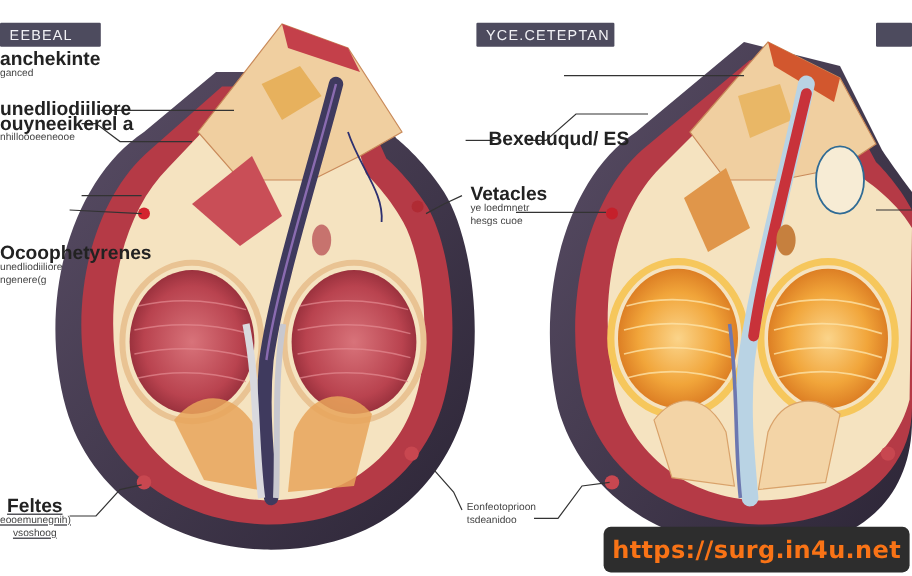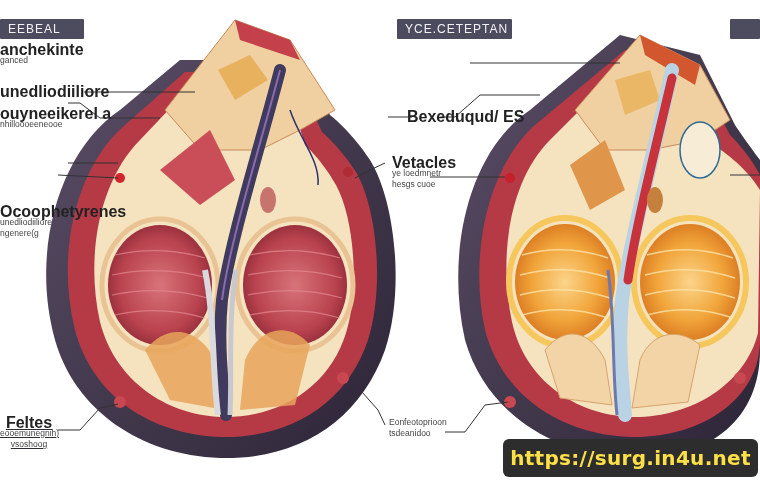--- a/index.html
+++ b/index.html
@@ -17,21 +17,21 @@
   }
   .label {
     position: absolute; color: #2c2c33; font-size: 9px; line-height: 11px;
     white-space: nowrap;
   }
   .label .main { font-size: 16px; font-weight: bold; color: #222; }
   .label .sub { font-size: 8.5px; color: #444; }
   .right-align { text-align: center; text-decoration: underline; }
   .watermark {
     position: absolute; left: 503px; top: 439px; width: 255px; height: 38px;
-    background: #2d2d2d; border-radius: 6px; color: #fde047;
+    background: #2d2d2d; border-radius: 6px; color: #f97316;
     font-family: "DejaVu Sans", sans-serif; font-weight: bold; font-size: 20px;
     line-height: 38px; text-align: center; letter-spacing: 0.3px;
   }
 </style>
 </head>
 <body>
 
 <div class="stage">
 
   <svg width="760" height="480" viewBox="0 0 760 480" style="position:absolute;left:0;top:0">
@@ -162,21 +162,21 @@
 
   <div class="title-badge" style="left:730px;top:19px;width:30px;"></div>
 
   <div class="label" style="left:0;top:44px;">
     <div class="main">anchekinte</div>
     <div class="sub">ganced</div>
   </div>
   <div class="label" style="left:0;top:86px;">
     <div class="main">unedliodiiliore</div>
   </div>
-  <div class="label" style="left:0;top:108px;">
+  <div class="label" style="left:0;top:98px;">
     <div class="main">ouyneeikerel a</div>
     <div class="sub">nhilloooeeneooe</div>
   </div>
   <div class="label" style="left:0;top:158px;margin-top:48px;">
     <div class="main">Ocoophetyrenes</div>
     <div class="sub">unedliodiiliore</div>
     <div class="sub">ngenere(g</div>
   </div>
   <div class="label right-align" style="left:0;top:417px;width:58px;">
     <div class="main">Feltes</div>

